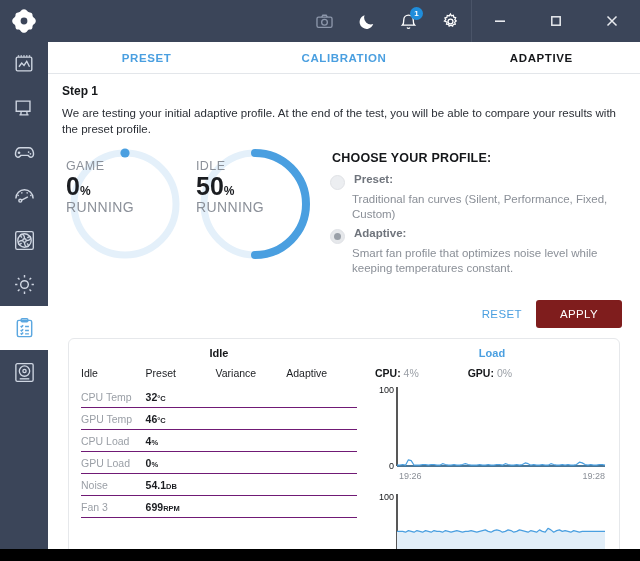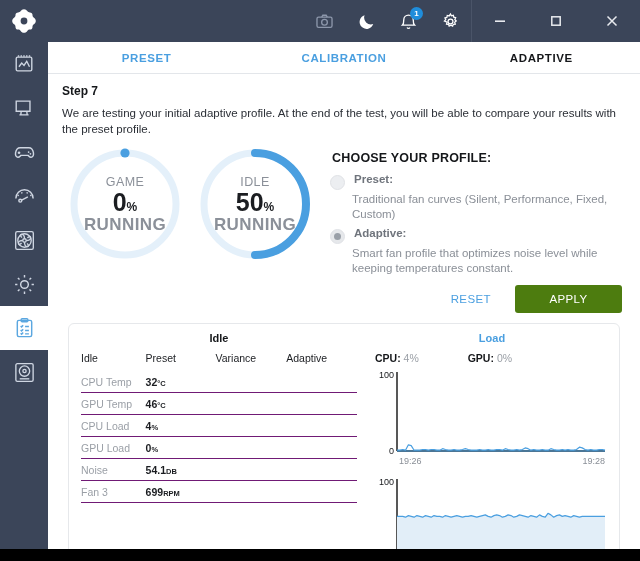--- a/index.html
+++ b/index.html
@@ -32,38 +32,38 @@
   .tab.active{color:#15171a;}
 
   .content{padding:10px 14px 0 14px;}
   .step-title{font-size:12px;font-weight:bold;color:#15171a;margin:0 0 7px 0;}
   .step-desc{font-size:11.5px;color:#2b2f36;line-height:1.42;margin:0;max-width:560px;}
 
   .mid{display:flex;margin-top:7px;}
   .gauges{display:flex;gap:12px;padding-left:4px;}
   .gauge{position:relative;width:118px;height:118px;}
   .gauge svg{display:block;}
-  .gauge-text{position:absolute;left:0;right:0;top:30px;text-align:center;}
+  .gauge-text{position:absolute;left:0;right:0;top:14px;text-align:left;}
   .g-label{font-size:12.5px;color:#8b9099;letter-spacing:.4px;}
   .g-val{font-size:25px;font-weight:bold;color:#1b1d21;line-height:1.05;}
   .g-val .pct{font-size:12px;font-weight:bold;color:#1b1d21;}
-  .g-sub{font-size:17px;color:#8b9099;letter-spacing:.4px;font-weight:bold;}
+  .g-sub{font-size:14px;color:#8b9099;letter-spacing:.4px;}
 
   .profile{margin-left:14px;flex:1 1 auto;padding-top:6px;}
   .profile h3{font-size:12.5px;font-weight:bold;color:#15171a;margin:0 0 8px 4px;letter-spacing:.2px;}
   .opt{display:flex;align-items:flex-start;margin-bottom:2px;}
   .radio{width:13px;height:13px;border-radius:50%;background:#eceef1;border:1px solid #e0e2e6;margin:2px 9px 0 2px;flex:0 0 auto;position:relative;}
   .radio.sel{background:#e6e8eb;}
   .radio.sel::after{content:"";position:absolute;left:3px;top:3px;width:7px;height:7px;border-radius:50%;background:#9aa0a8;}
   .opt-title{font-size:11.5px;color:#6f747c;font-weight:bold;}
   .opt-desc{font-size:11.5px;color:#8a8f97;line-height:1.35;margin:0 0 4px 24px;}
-  .btnrow{display:flex;justify-content:flex-end;gap:16px;margin-top:8px;padding-right:4px;}
+  .btnrow{display:flex;justify-content:flex-end;gap:6px;margin-top:23px;padding-right:4px;}
   .btn-reset{font-size:11.5px;color:#4a9fe0;letter-spacing:.4px;background:none;border:none;padding:6px 8px;cursor:pointer;font-family:inherit;}
-  .btn-apply{font-size:11.5px;color:#ffffff;letter-spacing:.4px;background:#4d7c0f;border:none;border-radius:3px;
-             padding:8px 0;width:107px;text-align:center;cursor:pointer;font-family:inherit;}
+  .btn-apply{font-size:11.5px;color:#ffffff;letter-spacing:.4px;background:#7f1d1d;border:none;border-radius:3px;
+             padding:8px 0;width:86px;text-align:center;cursor:pointer;font-family:inherit;}
 
   
   .card{margin:10px 6px 0 6px;border:1px solid #e6e8eb;border-radius:6px;background:#fff;height:242px;display:flex;overflow:hidden;}
   .card-left{width:316px;padding:8px 10px 0 12px;box-sizing:border-box;}
   .card-right{flex:1 1 auto;padding:8px 10px 0 8px;box-sizing:border-box;}
 
   .sec-title{text-align:center;font-size:11px;font-weight:bold;color:#15171a;margin-bottom:8px;}
   .sec-title.load{color:#4a9fe0;}
 
   table.dt{width:100%;border-collapse:collapse;}
@@ -223,21 +223,21 @@
   <div class="main">
 
     <div class="tabs">
       <div class="tab">PRESET</div>
       <div class="tab">CALIBRATION</div>
       <div class="tab active">ADAPTIVE</div>
     </div>
 
     <div class="content">
 
-      <div class="step-title">Step 7</div>
+      <div class="step-title">Step 1</div>
       <p class="step-desc">We are testing your initial adaptive profile. At the end of the test, you will be able to compare your results with the preset profile.</p>
 
       <div class="mid">
 
         <div class="gauges">
 
           <div class="gauge">
             <svg width="118" height="118" viewBox="0 0 118 118">
               <circle cx="59" cy="59" r="51" fill="none" stroke="#e4f0fa" stroke-width="7"></circle>
               <circle cx="59" cy="8" r="4.6" fill="#4a9fe0"></circle>

